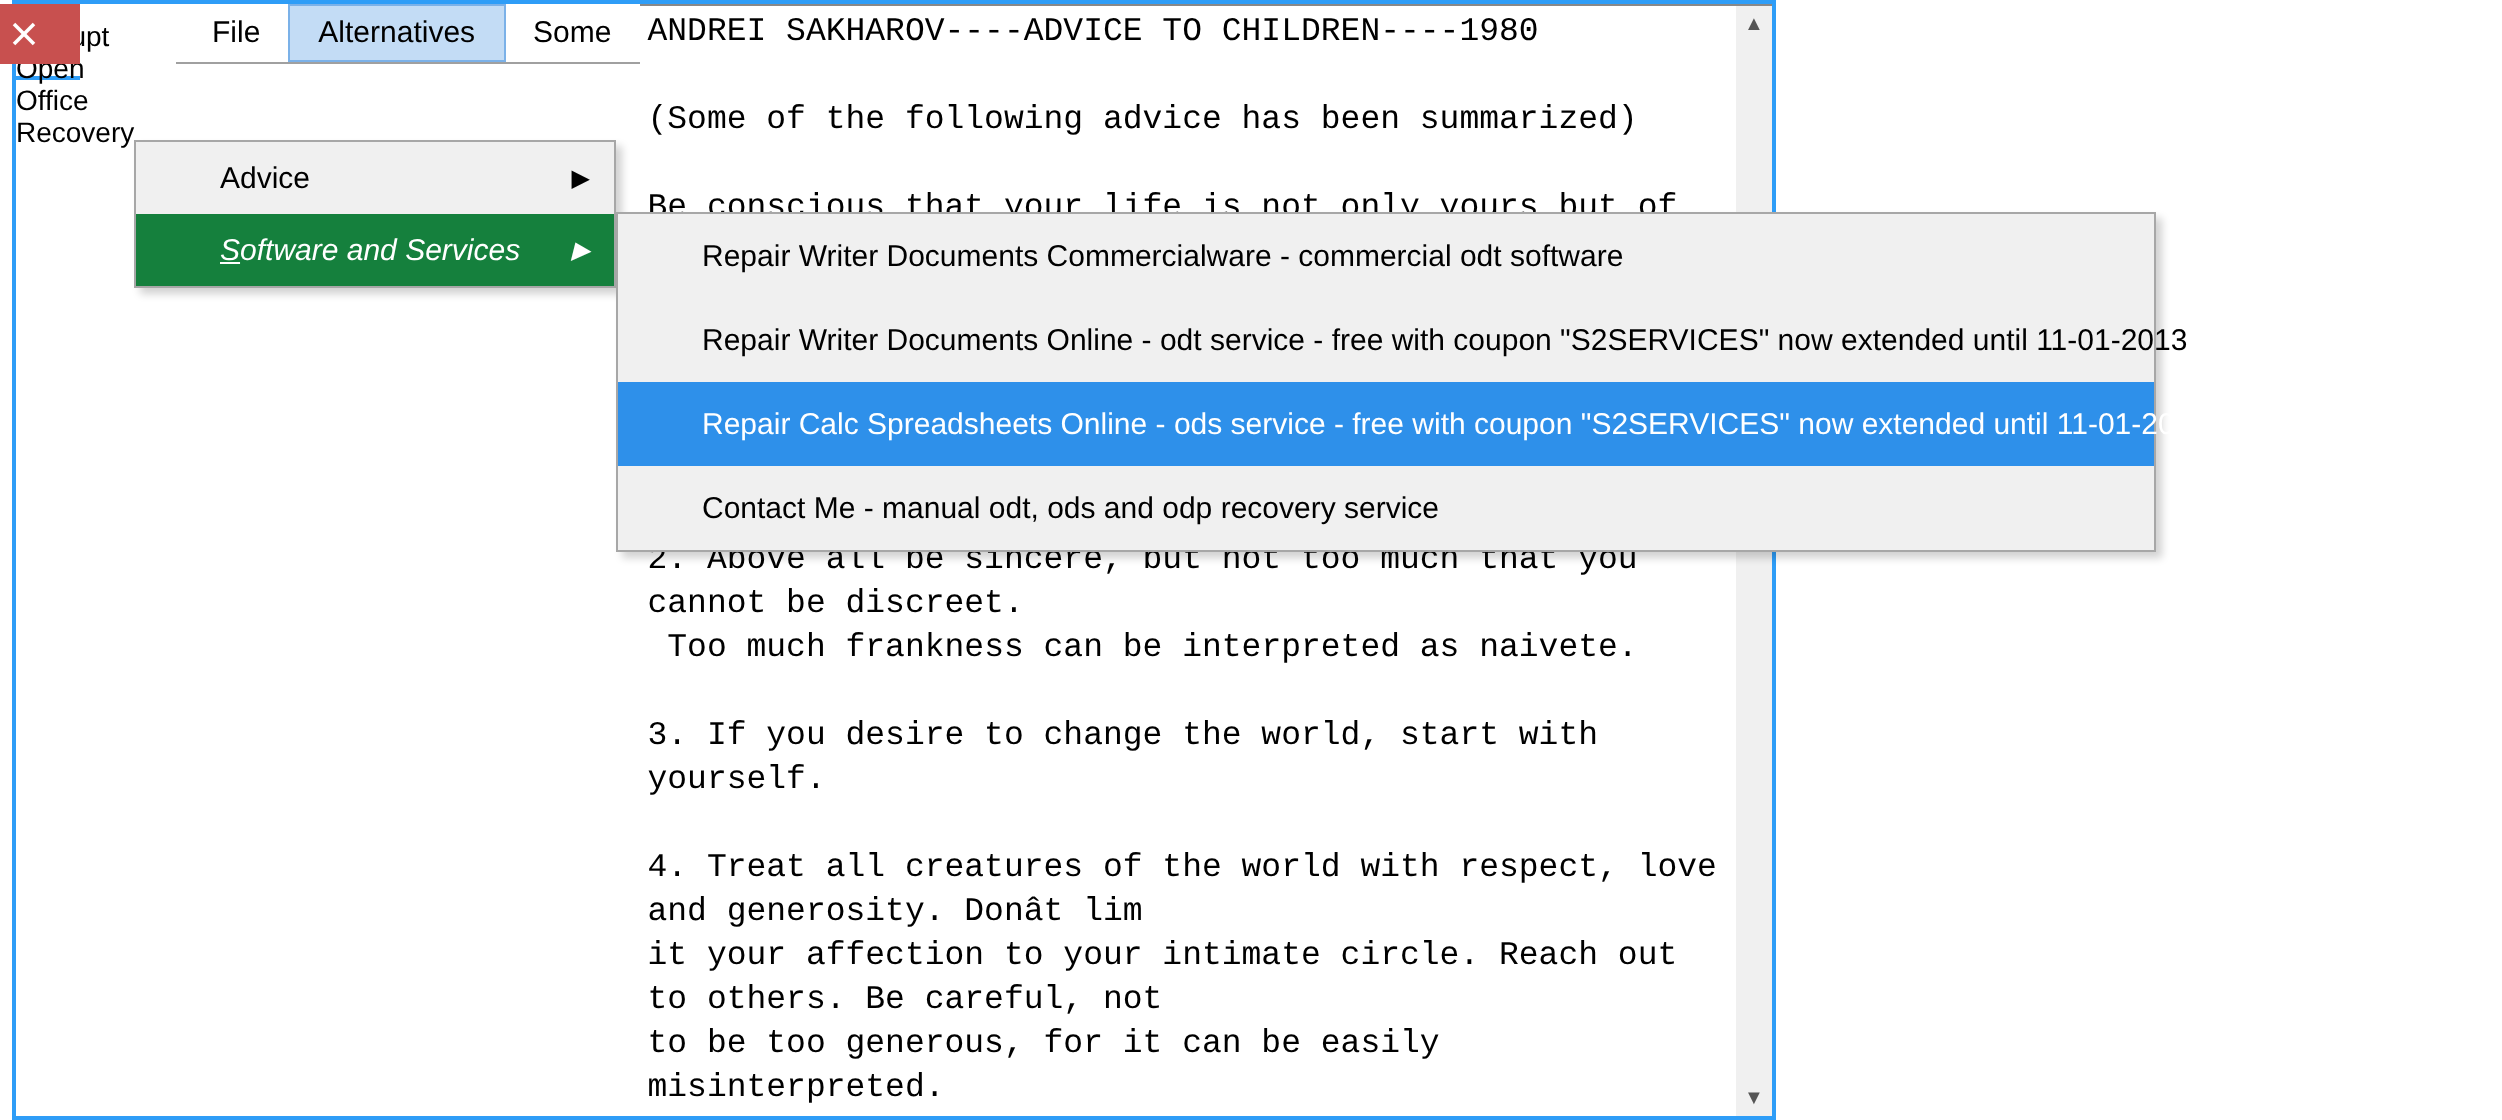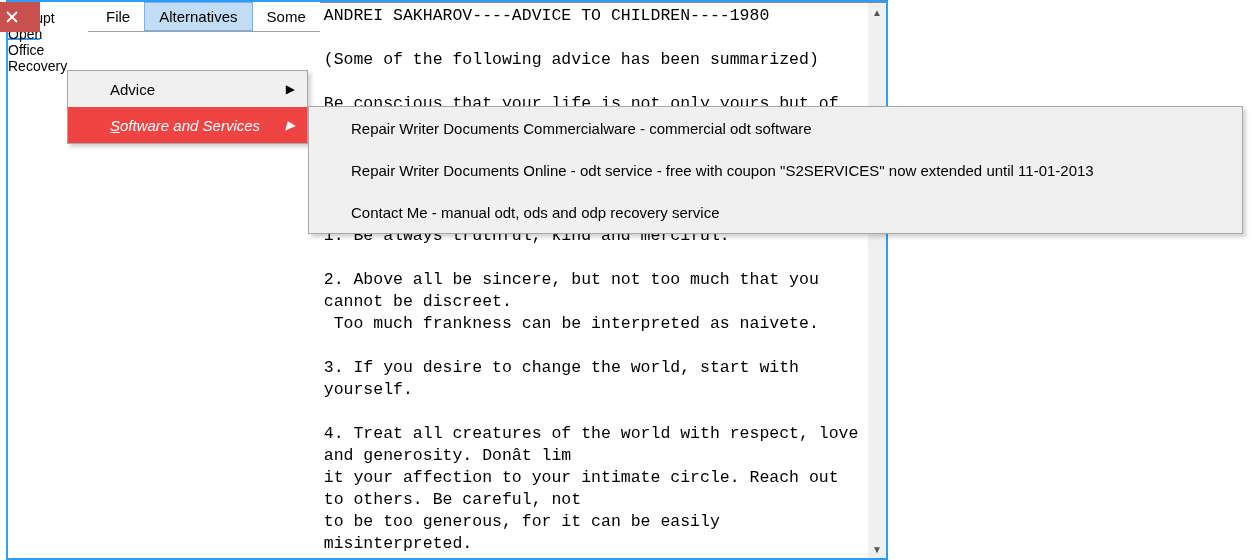--- a/index.html
+++ b/index.html
@@ -160,32 +160,32 @@
     padding-left: 42px;
     font-size: 15px;
     position: relative;
   }
   .dd-item .arrow {
     position: absolute;
     right: 12px;
     font-size: 12px;
   }
   .dd-item.hl {
-    background: #ef4444;
+    background: #15803d;
     color: #fff;
     font-style: italic;
   }
   .dd-item .ul { text-decoration: underline; }
 
   
   .dropdown2 {
     position: absolute;
     left: 308px;
     top: 106px;
-    width: 935px;
+    width: 770px;
     background: #f0f0f0;
     border: 1px solid #a7a7a7;
     box-shadow: 3px 3px 4px rgba(0,0,0,0.18);
     z-index: 11;
   }
   .dd2-item {
     height: 42px;
     display: flex;
     align-items: center;
     padding-left: 42px;
@@ -269,14 +269,15 @@
   </div>
   <div class="dd-item hl">
     <span><span class="ul">S</span><span>oftware and Services</span></span>
     <span class="arrow">▶</span>
   </div>
 </div>
 
 <div class="dropdown2">
   <div class="dd2-item">Repair Writer Documents Commercialware - commercial odt software</div>
   <div class="dd2-item">Repair Writer Documents Online - odt service - free with coupon "S2SERVICES" now extended until 11-01-2013</div>
+  <div class="dd2-item hl">Repair Calc Spreadsheets Online - ods service - free with coupon "S2SERVICES" now extended until 11-01-2013</div>
   <div class="dd2-item">Contact Me - manual odt, ods and odp recovery service</div>
 </div>
 
 </body></html>

